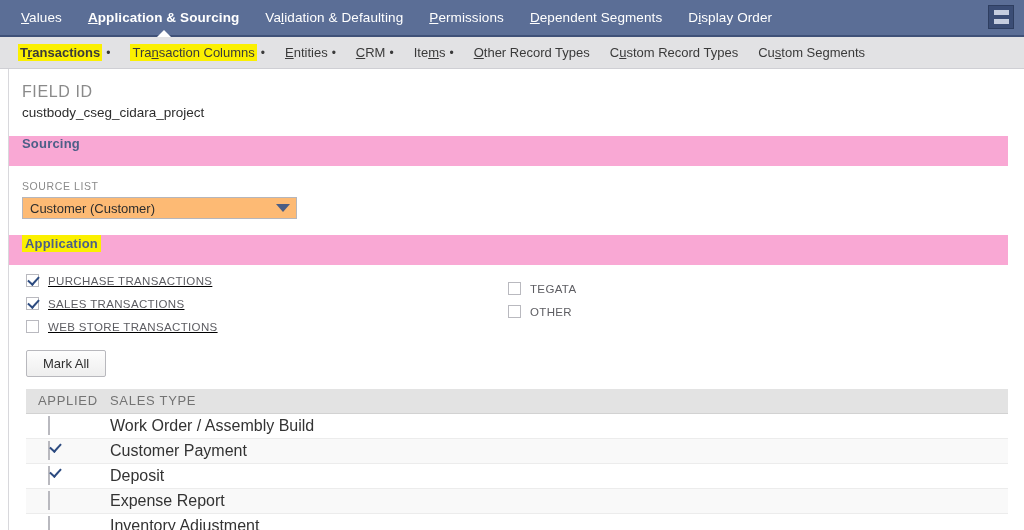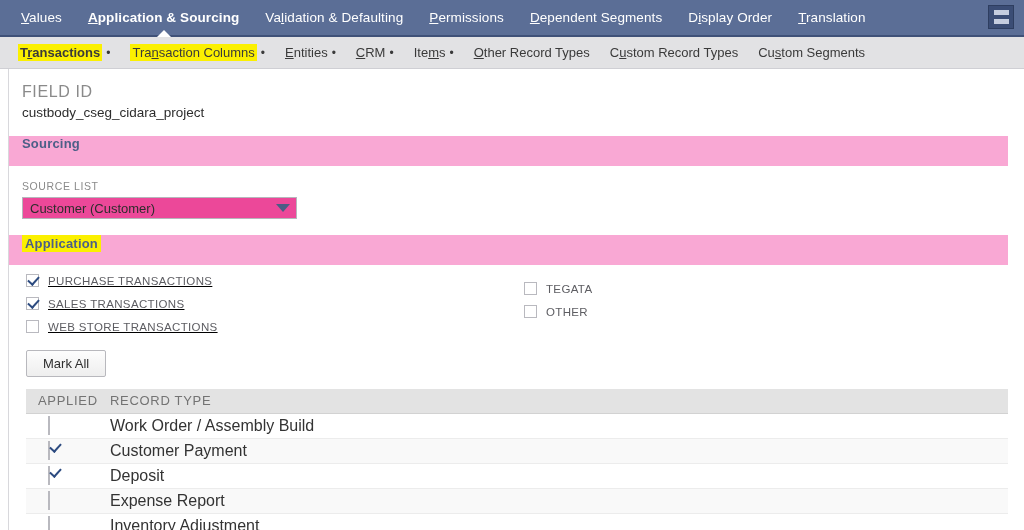--- a/index.html
+++ b/index.html
@@ -149,21 +149,21 @@
   .sel-label {
     font-size: 10.5px;
     color: #8a8a8a;
     letter-spacing: .6px;
     margin-bottom: 5px;
   }
   .sel-box {
     width: 275px;
     height: 22px;
     border: 1px solid #b6b6bb;
-    background: #ec4899;
+    background: #fdba74;
     display: flex;
     align-items: center;
     justify-content: space-between;
     padding: 0 6px 0 7px;
     cursor: pointer;
   }
   .sel-box .val {
     font-size: 13px;
     color: #2d2d2d;
   }
@@ -177,21 +177,21 @@
   
   .cb-grid {
     position: relative;
     padding: 4px 0 4px 18px;
     margin-right: 16px;
     text-decoration: underline;
   }
   .cb-col-left { width: 480px; }
   .cb-col-right {
     position: absolute;
-    left: 516px;
+    left: 500px;
     top: 12px;
   }
   .cb-row {
     display: flex;
     align-items: center;
     height: 23px;
     cursor: pointer;
   }
   .cbox {
     width: 13px;
@@ -271,21 +271,20 @@
 <body>
 
 <div class="primary-nav">
   <div id="pnav" style="display:flex;align-items:center;">
       <div class="pnav-item"><span><span class="acc">V</span>alues</span></div>
       <div class="pnav-item active"><span><span class="acc">A</span>pplication &amp; Sourcing</span></div>
       <div class="pnav-item"><span>Va<span class="acc">l</span>idation &amp; Defaulting</span></div>
       <div class="pnav-item"><span><span class="acc">P</span>ermissions</span></div>
       <div class="pnav-item"><span><span class="acc">D</span>ependent Segments</span></div>
       <div class="pnav-item"><span>D<span class="acc">i</span>splay Order</span></div>
-      <div class="pnav-item"><span><span class="acc">T</span>ranslation</span></div>
     </div>
   <div class="hamburger">
     <span></span>
     <span></span>
   </div>
 </div>
 
 <div class="subnav">
   <div id="subnav" style="display:flex;align-items:center;">
       <div class="subnav-item current"><span class="lbl hl">T<span class="acc">r</span>ansactions</span><span class="bullet">•</span></div>
@@ -350,21 +349,21 @@
   </div>
 
   <div class="btn-bar">
     <button class="btn">Mark All</button>
   </div>
 
   <table class="tbl">
     <thead>
       <tr>
         <th class="c-applied">APPLIED</th>
-        <th>RECORD TYPE</th>
+        <th>SALES TYPE</th>
       </tr>
     </thead>
     <tbody id="tblBody">
         <tr>
           <td class="cell-cb"><span class="cbox"></span></td>
           <td>Work Order / Assembly Build</td>
         </tr>
         <tr>
           <td class="cell-cb"><span class="cbox checked"></span></td>
           <td>Customer Payment</td>

